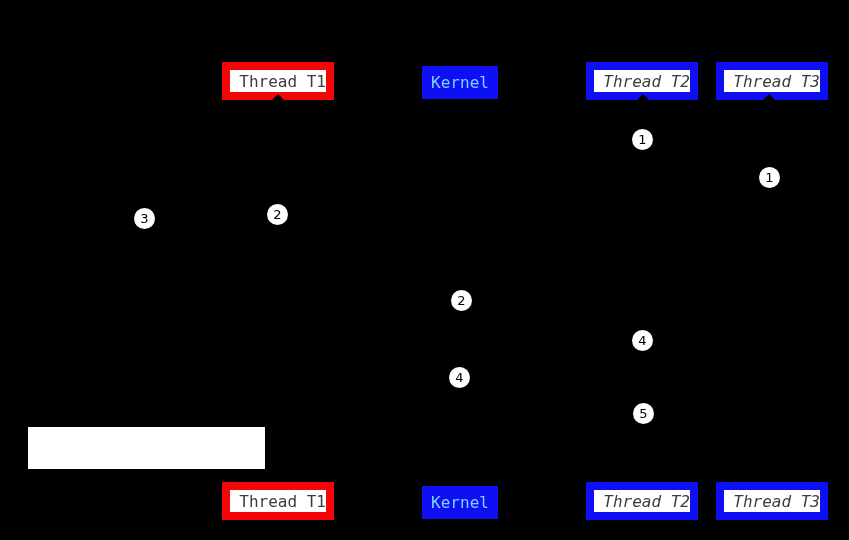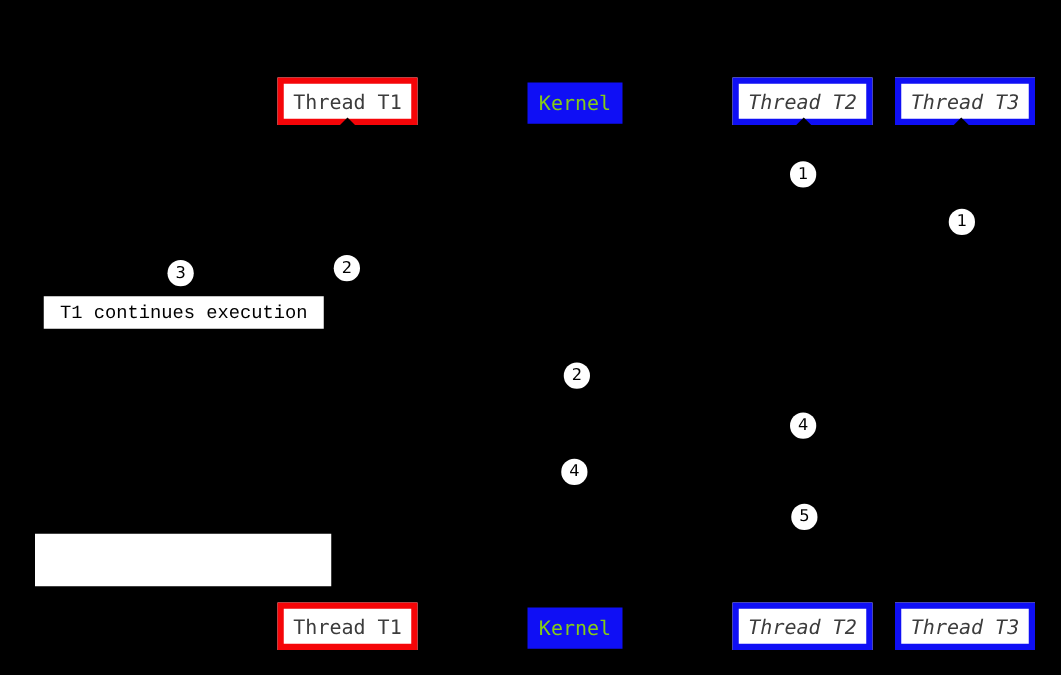--- a/index.html
+++ b/index.html
@@ -19,29 +19,30 @@
     justify-content: center;
     font-family: "DejaVu Sans Mono", monospace;
     font-size: 16px;
     white-space: nowrap;
   }
   .thread-node {
     width: 112px;
     height: 38px;
     background: #ffffff;
     color: #3c3c3c;
-    border: 5px solid #d946ef;
+    border: 8px solid #d946ef;
+    justify-content: flex-end;
   }
   .border-red  { border-color: #f50508; }
   .border-blue { border-color: #0f0ff5; font-style: italic; }
   .kernel-node {
     width: 76px;
     height: 33px;
     background: #0f0ff5;
-    color: #84cc16;
+    color: #7dd3fc;
   }
   .marker {
     position: absolute;
     box-sizing: border-box;
     width: 21px;
     height: 21px;
     border-radius: 50%;
     background: #ffffff;
     color: #000000;
     display: flex;
@@ -97,21 +98,20 @@
 
   <div class="marker" style="left:632px; top:129px;">1</div>
   <div class="marker" style="left:759px; top:167px;">1</div>
   <div class="marker" style="left:134px; top:208px;">3</div>
   <div class="marker" style="left:267px; top:204px;">2</div>
   <div class="marker" style="left:451px; top:290px;">2</div>
   <div class="marker" style="left:632px; top:330px;">4</div>
   <div class="marker" style="left:449px; top:367px;">4</div>
   <div class="marker" style="left:633px; top:403px;">5</div>
 
-  <div class="label-box" style="left:35px; top:237px; width:224px; height:26px;">T1 continues execution</div>
   <div class="label-box" style="left:28px; top:427px; width:237px; height:42px;"></div>
 
   <div class="notch notch-down" style="left:272px; top:482px;"></div>
   <div class="notch notch-down" style="left:637px; top:482px;"></div>
   <div class="notch notch-down" style="left:763px; top:482px;"></div>
 
   <div class="node thread-node border-red" style="left:222px; top:482px;">
     <span>Thread T1</span>
   </div>
   <div class="node kernel-node" style="left:422px; top:486px;">

